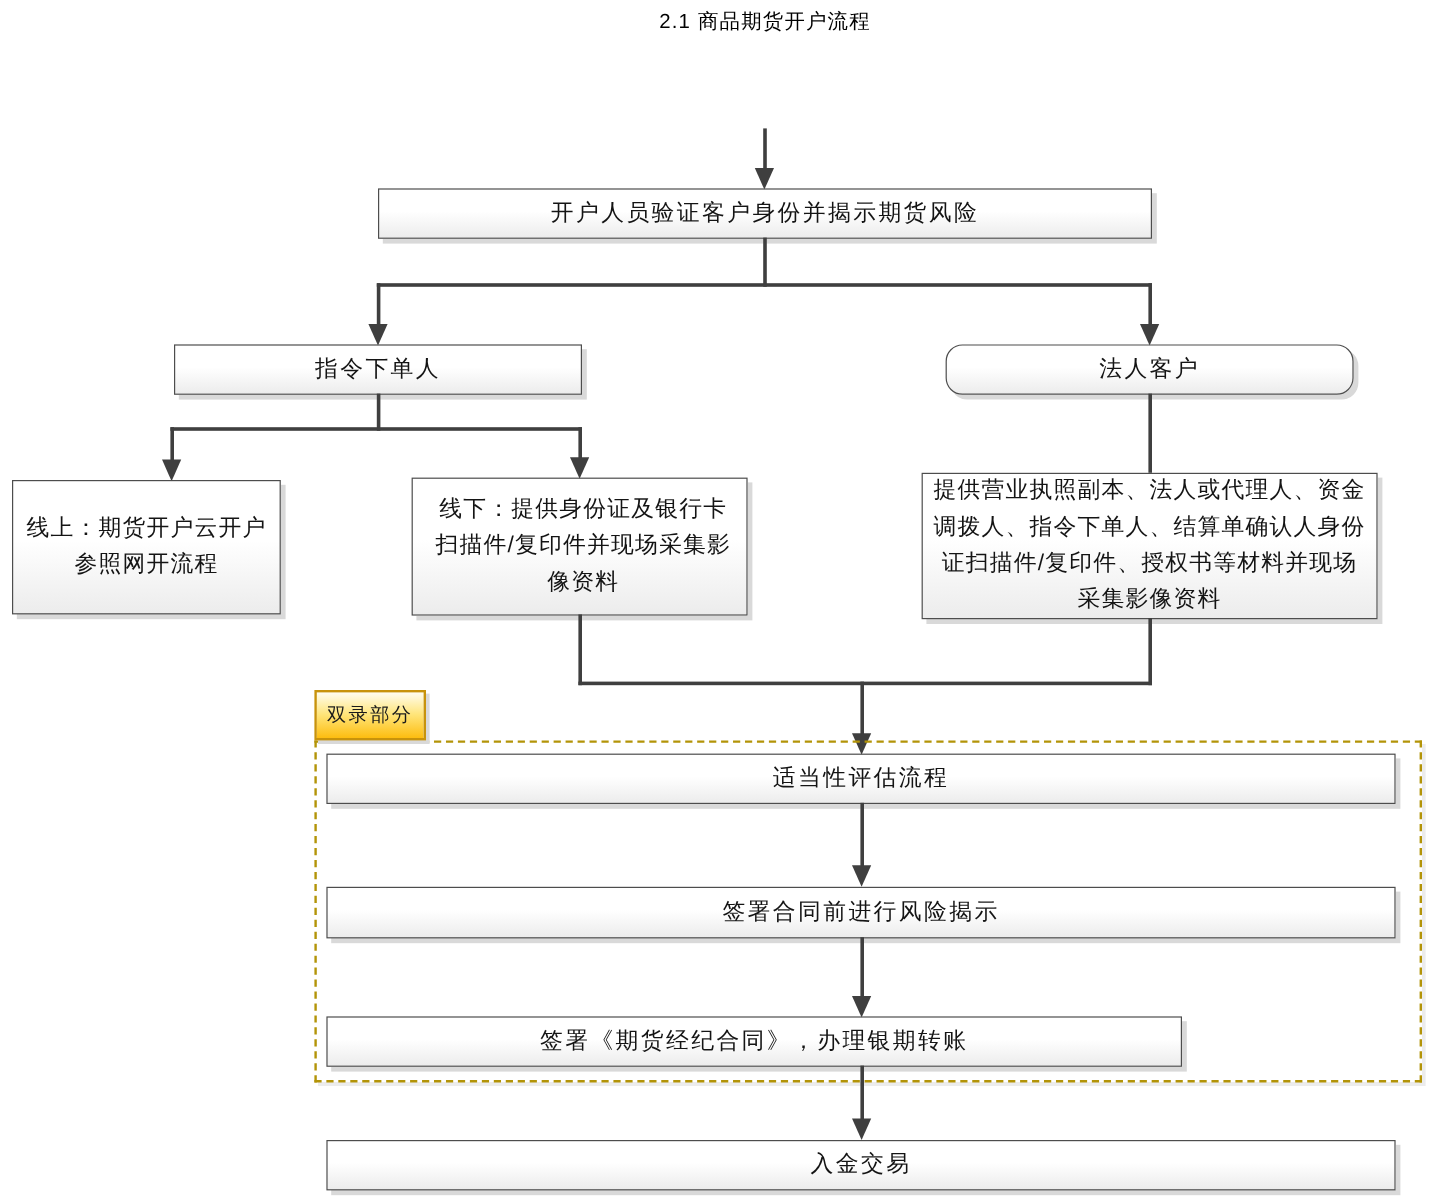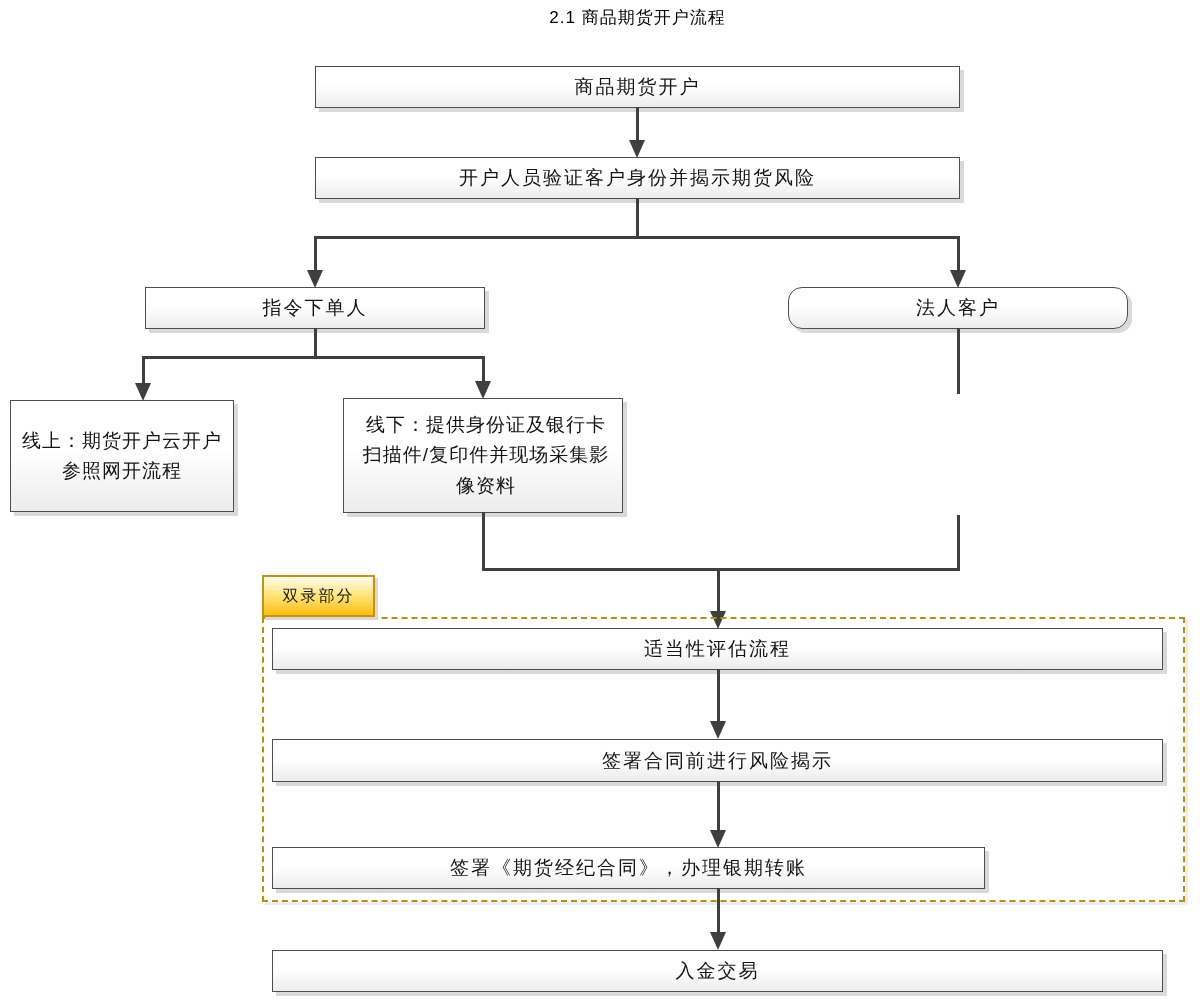--- a/index.html
+++ b/index.html
@@ -31,41 +31,40 @@
   .node.preline{white-space:pre-line;}
   .vline,.hline{position:absolute;background:var(--line);}
   .vline{width:3px;}
   .hline{height:3px;}
   .arrow-head{
     position:absolute;width:0;height:0;
     border-left:8px solid transparent;border-right:8px solid transparent;
     border-top:18px solid var(--line);
   }
   .dual-tab{
-    position:absolute;left:262px;top:575px;width:113px;height:42px;
+    position:absolute;left:262px;top:575px;width:93px;height:42px;
     box-sizing:border-box;border:2px solid var(--tab-border);
     background:linear-gradient(to bottom,#fffdf0 0%,#ffe57a 48%,#fdbd10 100%);
     box-shadow:3px 3px 0 var(--shadow);
     display:flex;align-items:center;justify-content:center;
     font-size:16px;letter-spacing:2px;color:#1a1a1a;z-index:5;
   }
   .dashed-group{
     position:absolute;left:262px;top:617px;width:923px;height:285px;
     box-sizing:border-box;border:2px dashed var(--dash);
     box-shadow:3px 3px 0 #ececec;background:transparent;
   }
 </style>
 </head>
 <body>
 
 <div class="canvas">
 
   <div class="title">2.1 商品期货开户流程</div>
 
-  <div class="node" style="left:315px;top:66px;width:645px;height:42px;">商品期货开户</div>
 
   <div class="vline" style="left:636px;top:107px;height:36px;"></div>
   <div class="arrow-head" style="left:629px;top:140px;"></div>
 
   <div class="node" style="left:315px;top:157px;width:645px;height:42px;">开户人员验证客户身份并揭示期货风险</div>
 
   <div class="vline" style="left:636px;top:198px;height:41px;"></div>
   <div class="hline" style="left:314px;top:236px;width:646px;"></div>
   <div class="vline" style="left:314px;top:236px;height:37px;"></div>
   <div class="arrow-head" style="left:307px;top:270px;"></div>
@@ -80,20 +79,21 @@
   <div class="vline" style="left:142px;top:356px;height:29px;"></div>
   <div class="arrow-head" style="left:135px;top:383px;"></div>
   <div class="vline" style="left:482px;top:356px;height:27px;"></div>
   <div class="arrow-head" style="left:475px;top:381px;"></div>
 
   <div class="vline" style="left:957px;top:328px;height:66px;"></div>
 
   <div class="node multi preline" style="left:10px;top:400px;width:224px;height:112px;">线上：期货开户云开户
 参照网开流程</div>
   <div class="node multi" style="left:343px;top:398px;width:280px;height:115px;padding-left:14px;">线下：提供身份证及银行卡扫描件/复印件并现场采集影像资料</div>
+  <div class="node multi" style="left:768px;top:394px;width:380px;height:122px;">提供营业执照副本、法人或代理人、资金调拨人、指令下单人、结算单确认人身份证扫描件/复印件、授权书等材料并现场采集影像资料</div>
 
   <div class="vline" style="left:482px;top:512px;height:59px;"></div>
   <div class="vline" style="left:957px;top:515px;height:56px;"></div>
   <div class="hline" style="left:482px;top:568px;width:478px;"></div>
   <div class="vline" style="left:717px;top:568px;height:45px;"></div>
   <div class="arrow-head" style="left:710px;top:611px;"></div>
 
   <div class="dual-tab">双录部分</div>
   <div class="dashed-group"></div>
 

